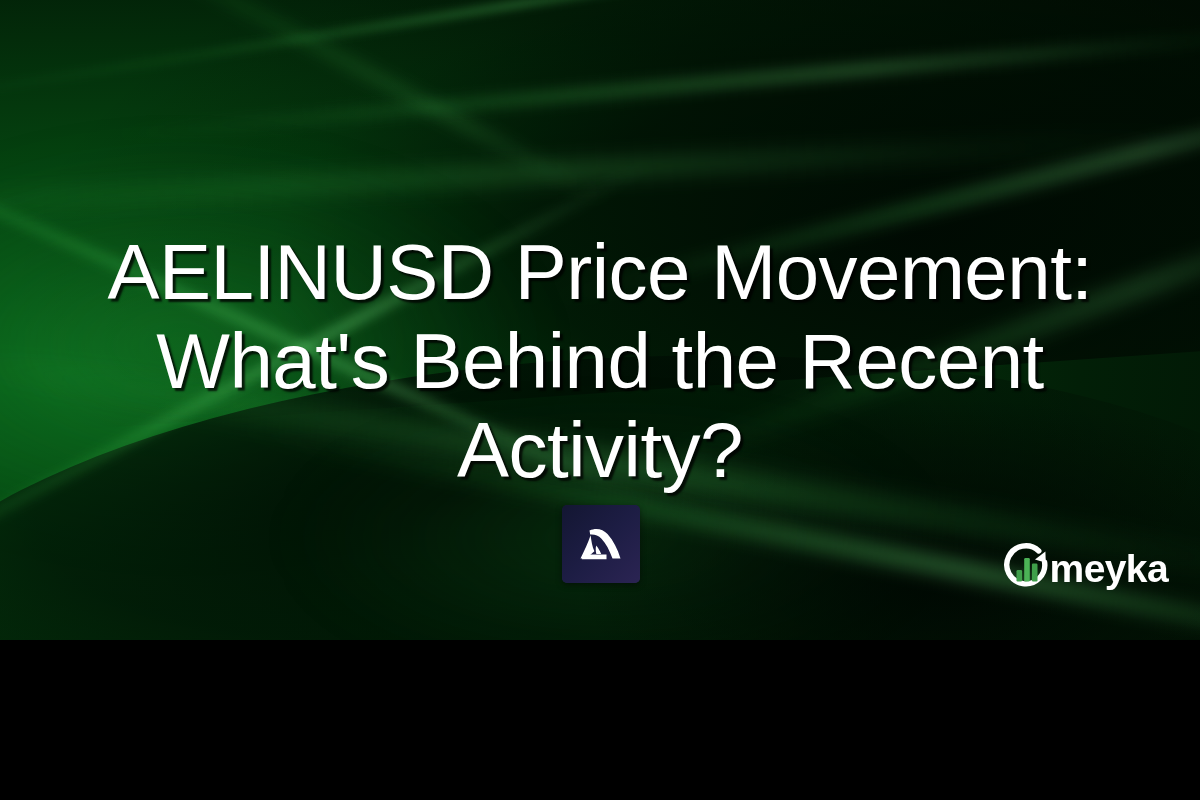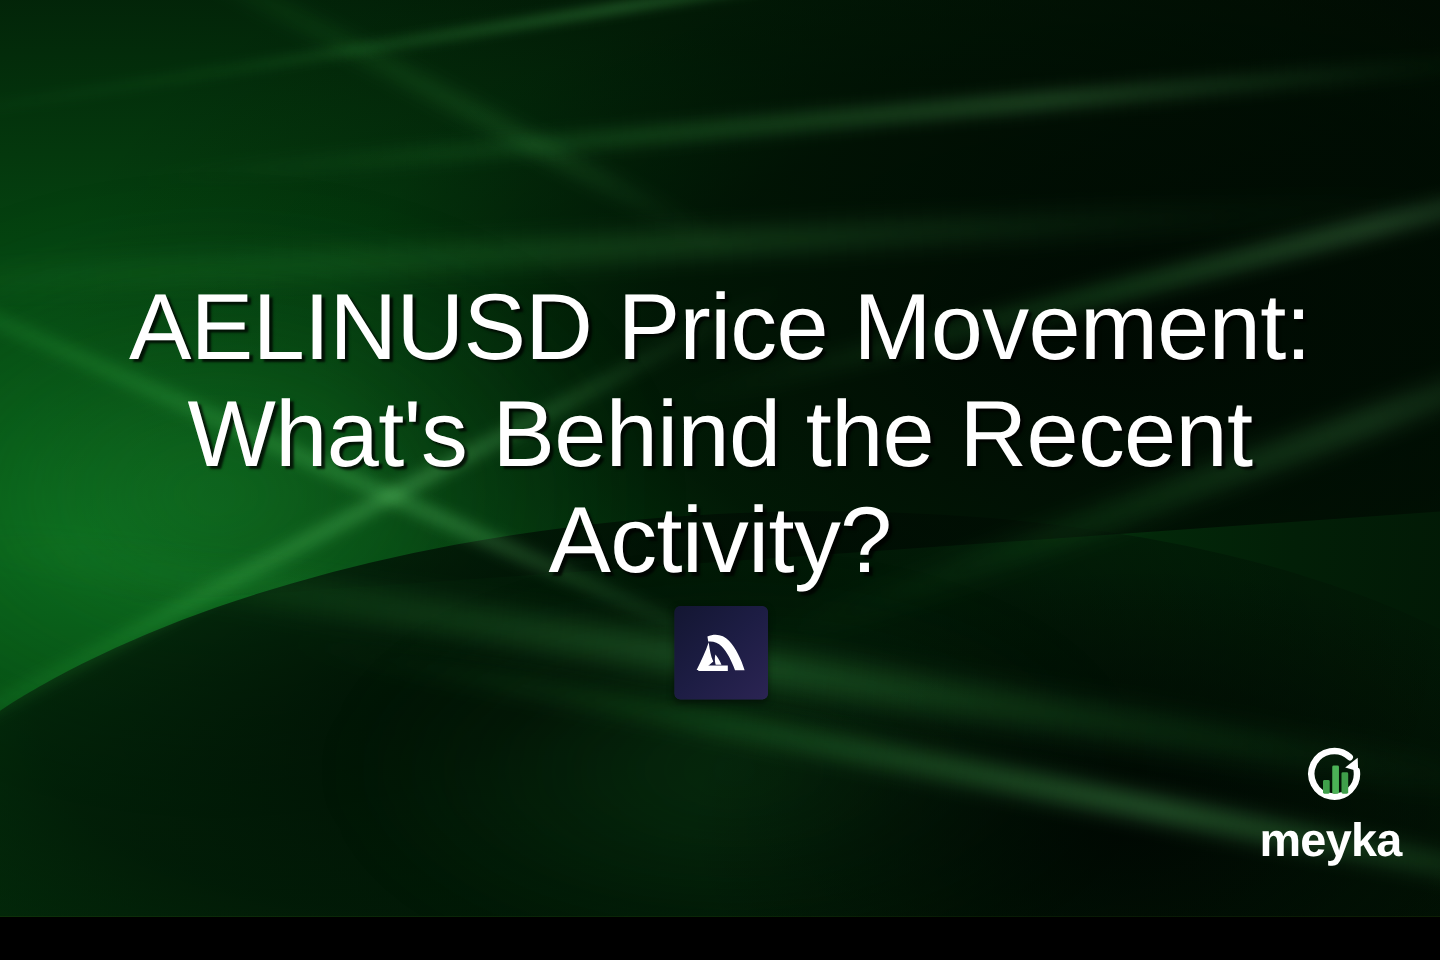--- a/index.html
+++ b/index.html
@@ -8,23 +8,23 @@
     padding: 0;
     background: #000;
   }
   body {
     font-family: "Liberation Sans", sans-serif;
   }
 
   #banner {
     position: relative;
     width: 1200px;
-    height: 764px;
+    height: 640px;
     overflow: hidden;
-    background: #4d7c0f;
+    background: #d946ef;
   }
 
   
   .bg-base {
     position: absolute;
     inset: 0;
     background:
       radial-gradient(120% 90% at 6% 58%, #0a6b1d 0%, #065114 22%, #04380d 46%, #021f07 70%, #010e03 100%),
       linear-gradient(160deg, #021304 0%, #04340c 40%, #032708 70%, #020d03 100%);
   }
@@ -184,21 +184,20 @@
   #asset-logo svg { display: block; }
 
   
   #brand {
     position: absolute;
     right: 32px;
     bottom: 44px;
     display: flex;
     align-items: center;
     gap: 4px;
-    flex-direction: column;
   }
   #brand .brand-mark { display: block; }
   #brand .brand-word {
     color: #ffffff;
     font-size: 39px;
     font-weight: bold;
     letter-spacing: -0.6px;
     line-height: 1;
     margin-left: -6px;
   }

